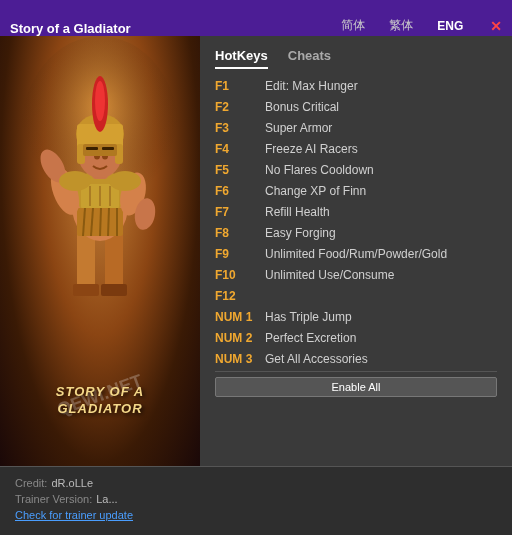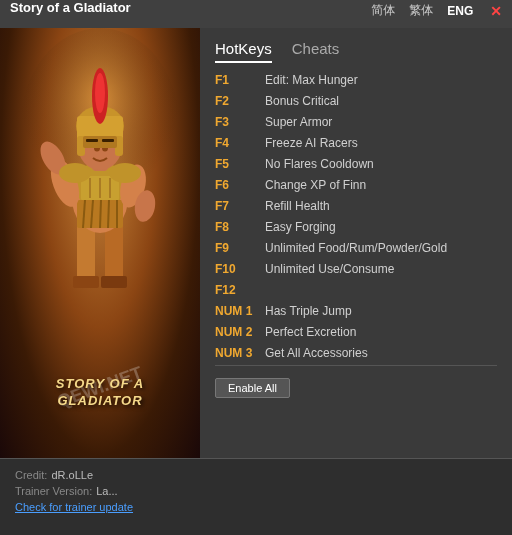--- a/index.html
+++ b/index.html
@@ -7,35 +7,35 @@
       width: 512px;
       height: 535px;
       background: #2a2a2a;
       font-family: Arial, sans-serif;
       overflow: hidden;
     }
 
     
     #title-bar {
       display: flex;
-      align-items: flex-start;
-      background: #404040;
-      height: 28px;
+      align-items: flex-end;
+      background: #4c1d95;
+      height: 36px;
       padding: 0 10px;
     }
     #title-bar .title {
       color: #ffffff;
       font-size: 13px;
       font-weight: bold;
       flex: 1;
     }
     #title-bar .lang-group {
       display: flex;
       align-items: center;
-      gap: 4px;
+      gap: 14px;
     }
     #title-bar .lang-btn {
       color: #cccccc;
       font-size: 12px;
       cursor: pointer;
       padding: 2px 5px;
     }
     #title-bar .lang-btn.active {
       color: #ffffff;
       font-weight: bold;
@@ -114,24 +114,25 @@
 
     
     #tabs {
       display: flex;
       background: #3a3a3a;
       padding: 8px 15px 0;
       gap: 20px;
     }
     .tab {
       color: #aaaaaa;
-      font-size: 15px;
+      font-size: 13px;
       cursor: pointer;
       padding: 4px 0;
       border-bottom: 2px solid transparent;
+      font-weight: bold;
     }
     .tab.active {
       color: #ffffff;
       border-bottom: 2px solid #ffffff;
     }
 
     
     #cheat-list {
       padding: 8px 15px;
       flex: 1;
@@ -180,21 +181,22 @@
       color: #4a9eff;
       font-size: 11px;
       cursor: pointer;
       text-decoration: underline;
     }
 
     
     #btn-row {
       display: flex;
       gap: 10px;
-      margin-top: 12px;
+      margin-top: 5px;
+      flex-direction: column;
     }
     .action-btn {
       background: #555555;
       color: #ffffff;
       border: 1px solid #777;
       padding: 3px 12px;
       font-size: 11px;
       cursor: pointer;
       border-radius: 2px;
     }

